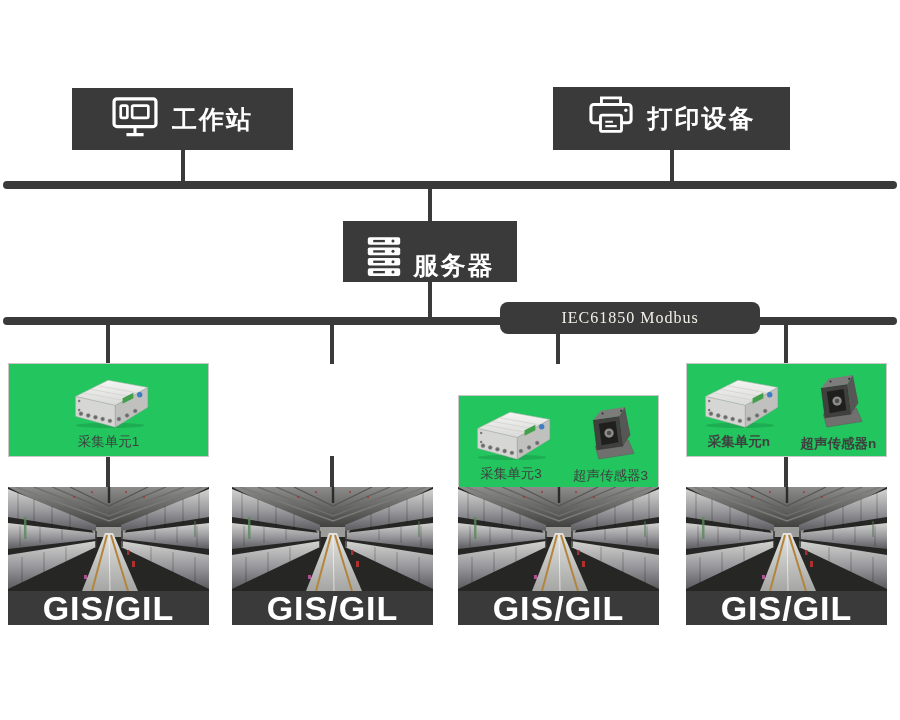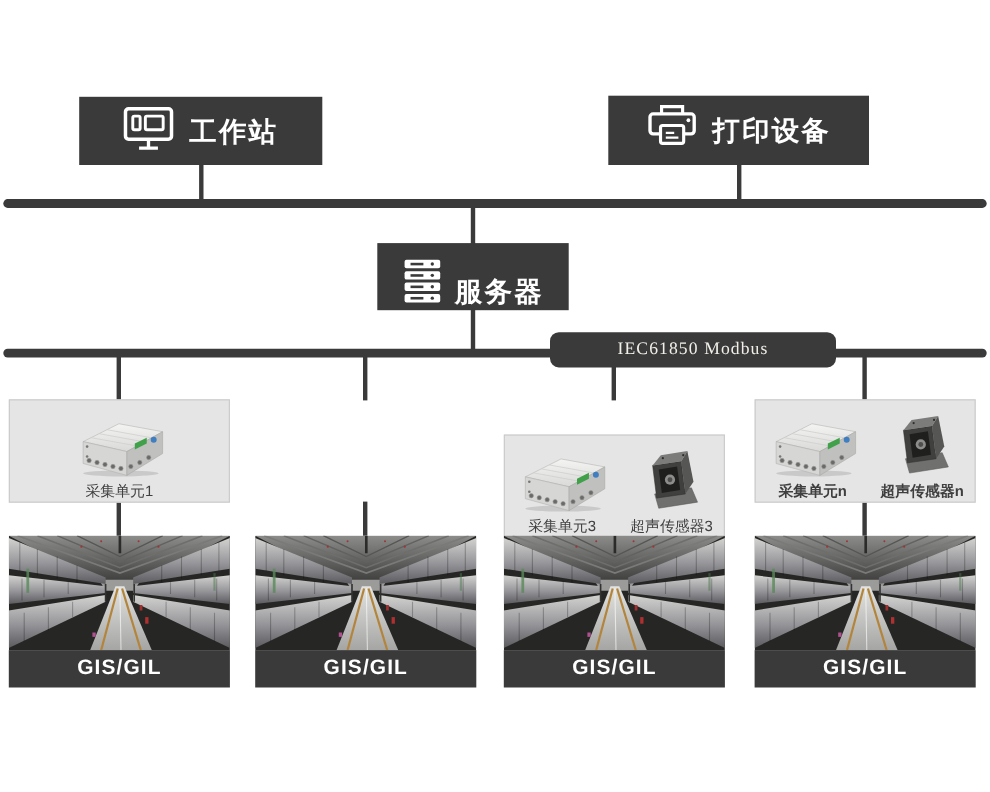--- a/index.html
+++ b/index.html
@@ -10,29 +10,29 @@
         align-items:center;justify-content:center;gap:14px;color:#fff;}
   .node-label{font-size:25px;font-weight:bold;letter-spacing:2px;color:#ffffff;}
   
   .bus{position:absolute;left:3px;width:894px;height:8px;background:#3a3a3a;border-radius:4px;z-index:1;}
   .vline{position:absolute;width:4px;background:#3a3a3a;z-index:0;}
   
   .bus-label{position:absolute;left:500px;top:302px;width:260px;height:32px;background:#3a3a3a;
              border-radius:8px;color:#f2efe9;display:flex;align-items:center;justify-content:center;
              font-family:"Liberation Serif",serif;font-size:16px;letter-spacing:1px;z-index:2;}
   
-  .group-box{position:absolute;top:363px;width:201px;height:94px;background:#e5e5e5;
+  .group-box{position:absolute;top:363px;width:201px;height:94px;background:#22c55e;
              border:1px solid #c9c9c9;box-sizing:border-box;display:flex;justify-content:space-around;
-             align-items:flex-end;padding-top:9px;z-index:2;}
+             align-items:flex-start;padding-top:9px;z-index:2;}
   .fig{display:flex;flex-direction:column;align-items:center;}
   .fig-label{font-size:13.5px;color:#3f3f3f;margin-top:4px;white-space:nowrap;}
   
   .site-card{position:absolute;top:487px;width:201px;height:138px;z-index:2;font-size:0;}
   .site-bar{height:34px;background:#3a3a3a;display:flex;align-items:center;justify-content:center;}
-  .site-label{color:#ffffff;font-size:19px;font-weight:bold;letter-spacing:1px;}
+  .site-label{color:#ffffff;font-size:34px;font-weight:bold;letter-spacing:1px;}
   .tunnel-svg{display:block;width:201px;height:104px;}
 </style>
 </head>
 <body>
 
 <svg width="0" height="0" style="position:absolute" aria-hidden="true">
   <defs>
     <linearGradient id="ceilGrad" x1="0" y1="0" x2="0" y2="1">
       <stop offset="0" stop-color="#8c8c8a"></stop>
         <stop offset="1" stop-color="#3e3e3c"></stop>

